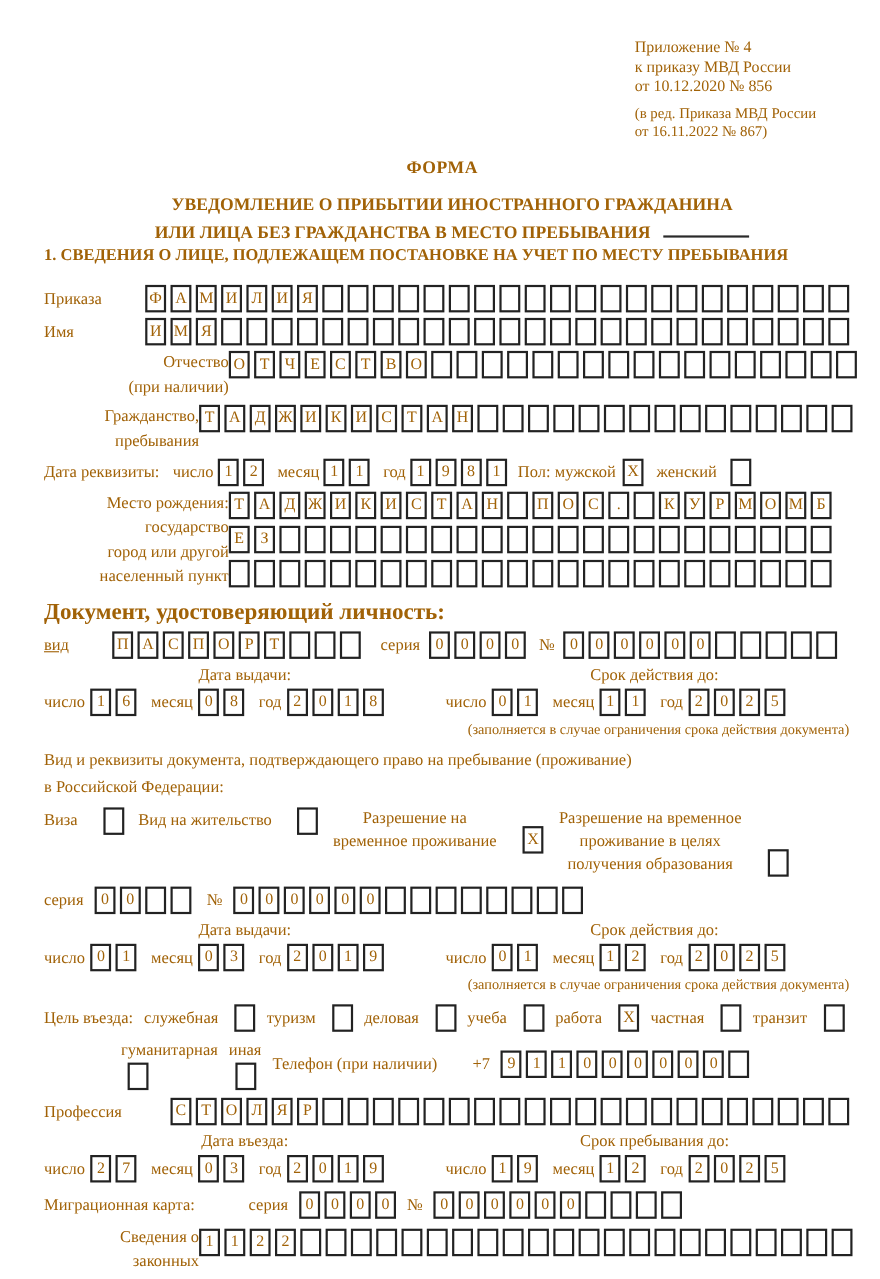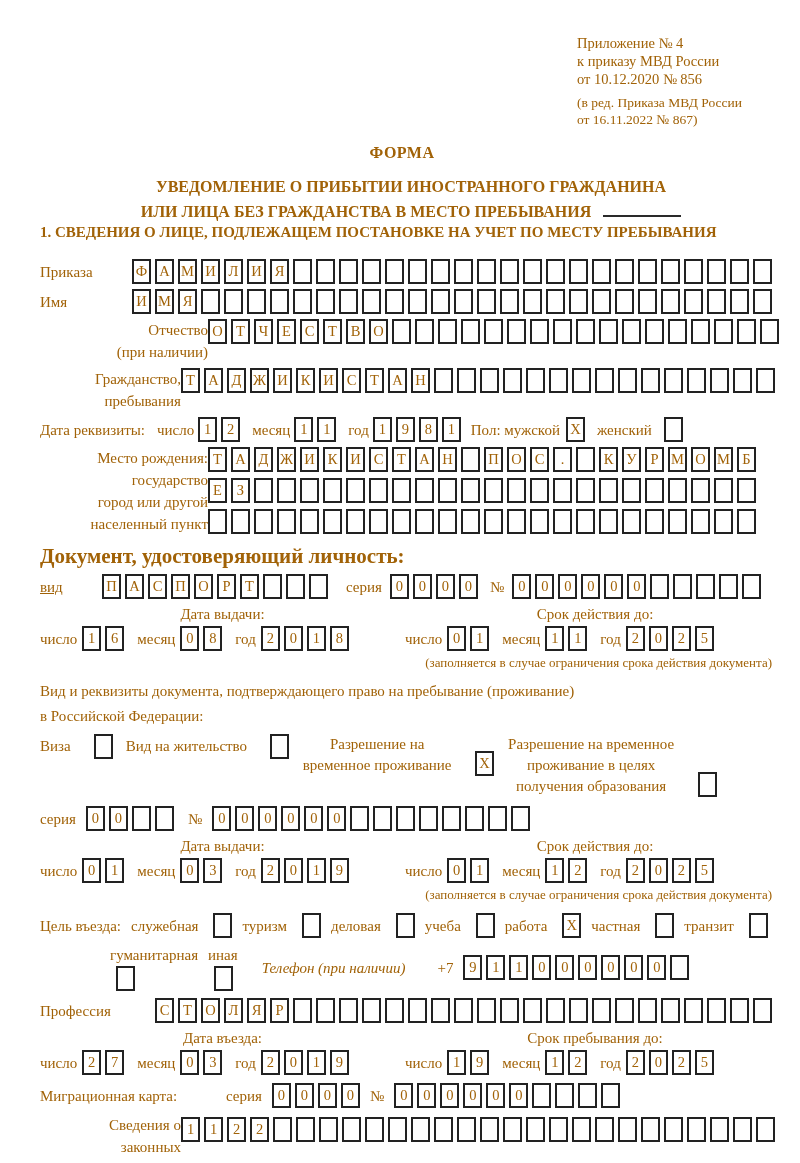--- a/index.html
+++ b/index.html
@@ -564,21 +564,21 @@
       </span>
   </div>
 
   <div class="phone-row">
     <span class="po"><span class="lbl">гуманитарная</span><span class="cells" style="margin-left:6px;">
           <span class="cell"></span>
         </span></span>
     <span class="po"><span class="lbl">иная</span><span class="cells" style="margin-left:6px;">
           <span class="cell"></span>
         </span></span>
-    <span class="lbl" style="margin-left:14px;font-style:italic;">Телефон (при наличии)</span>
+    <span class="lbl" style="">Телефон (при наличии)</span>
     <span class="lbl" style="margin-left:22px;">+7</span>
     <span class="cells">
         <span class="cell">9</span>
         <span class="cell">1</span>
         <span class="cell">1</span>
         <span class="cell">0</span>
         <span class="cell">0</span>
         <span class="cell">0</span>
         <span class="cell">0</span>
         <span class="cell">0</span>

